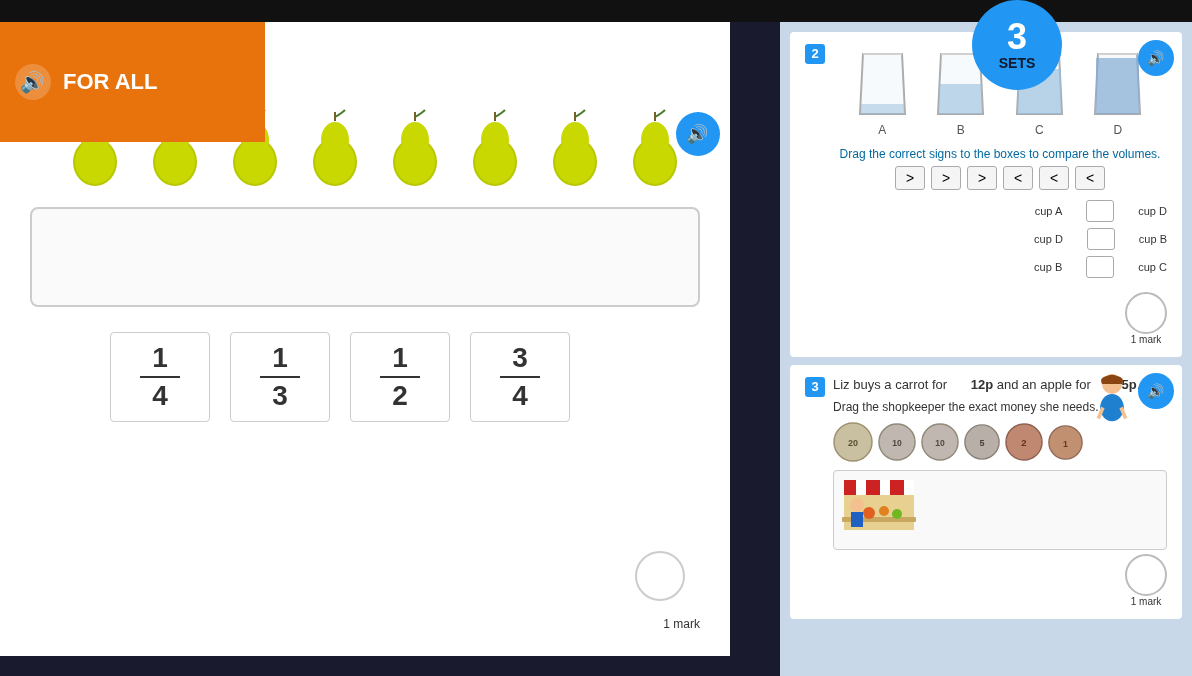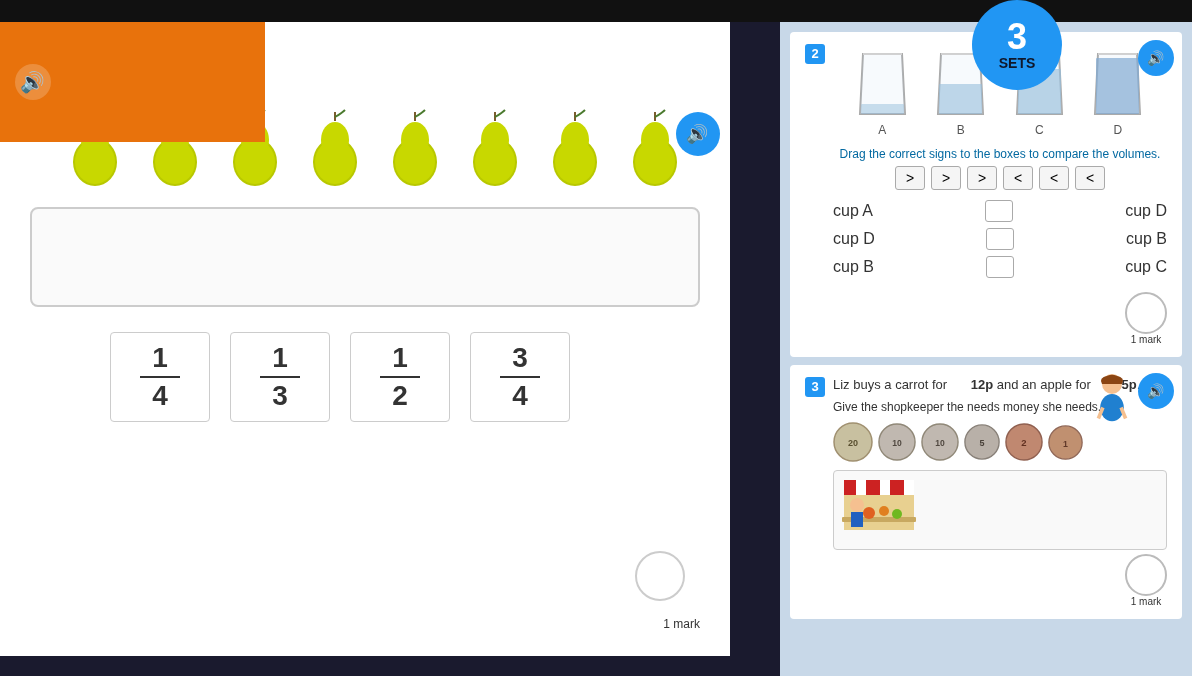--- a/index.html
+++ b/index.html
@@ -292,23 +292,23 @@
       align-items: center;
       justify-content: center;
       cursor: pointer;
       border-radius: 3px;
     }
 
     
     .cup-compare {
       display: flex;
       align-items: center;
-      justify-content: space-between;
+      justify-content: flex-end;
       gap: 24px;
-      font-size: 16px;
+      font-size: 11px;
       color: #333;
       margin-bottom: 6px;
     }
     .compare-box {
       width: 28px;
       height: 22px;
       border: 1px solid #aaa;
       background: white;
       border-radius: 3px;
     }
@@ -413,20 +413,21 @@
 </head>
 <body>
 
 <div class="top-bar"></div>
 
 <div class="orange-banner">
   <div class="speaker-icon-banner">
     <span style="color:white;font-size:20px;">🔊</span>
   </div>
   <div class="banner-text">
+    <div>FOR ALL</div>
   </div>
 </div>
 
 <div class="sets-circle">
   <span class="sets-number">3</span>
   <span class="sets-label">SETS</span>
 </div>
 
 <div class="left-panel">
 
@@ -624,21 +625,21 @@
     </div>
   </div>
 
   <div class="q3-card">
     <div style="display:flex; align-items:flex-start;">
       <span class="q-number">3</span>
       <div style="flex:1;">
         <div class="q3-text">
           Liz buys a carrot for <span class="bold">12p</span> and an apple for <span class="bold">35p</span>.
         </div>
-        <div class="q3-sub">Give the shopkeeper the needs money she needs.</div>
+        <div class="q3-sub">Drag the shopkeeper the exact money she needs.</div>
 
         <div class="coins-row">
 
           <svg width="40" height="40" viewBox="0 0 40 40" style="cursor:pointer;">
             <circle cx="20" cy="20" r="19" fill="#c8c0a0" stroke="#a09070" stroke-width="1.5"></circle>
             <text x="50%" y="55%" text-anchor="middle" dominant-baseline="middle" font-size="9" font-weight="bold" fill="#5a5030">20</text>
           </svg>
 
           <svg width="38" height="38" viewBox="0 0 40 40" style="cursor:pointer;">
             <circle cx="20" cy="20" r="19" fill="#c0b8b0" stroke="#908878" stroke-width="1.5"></circle>

